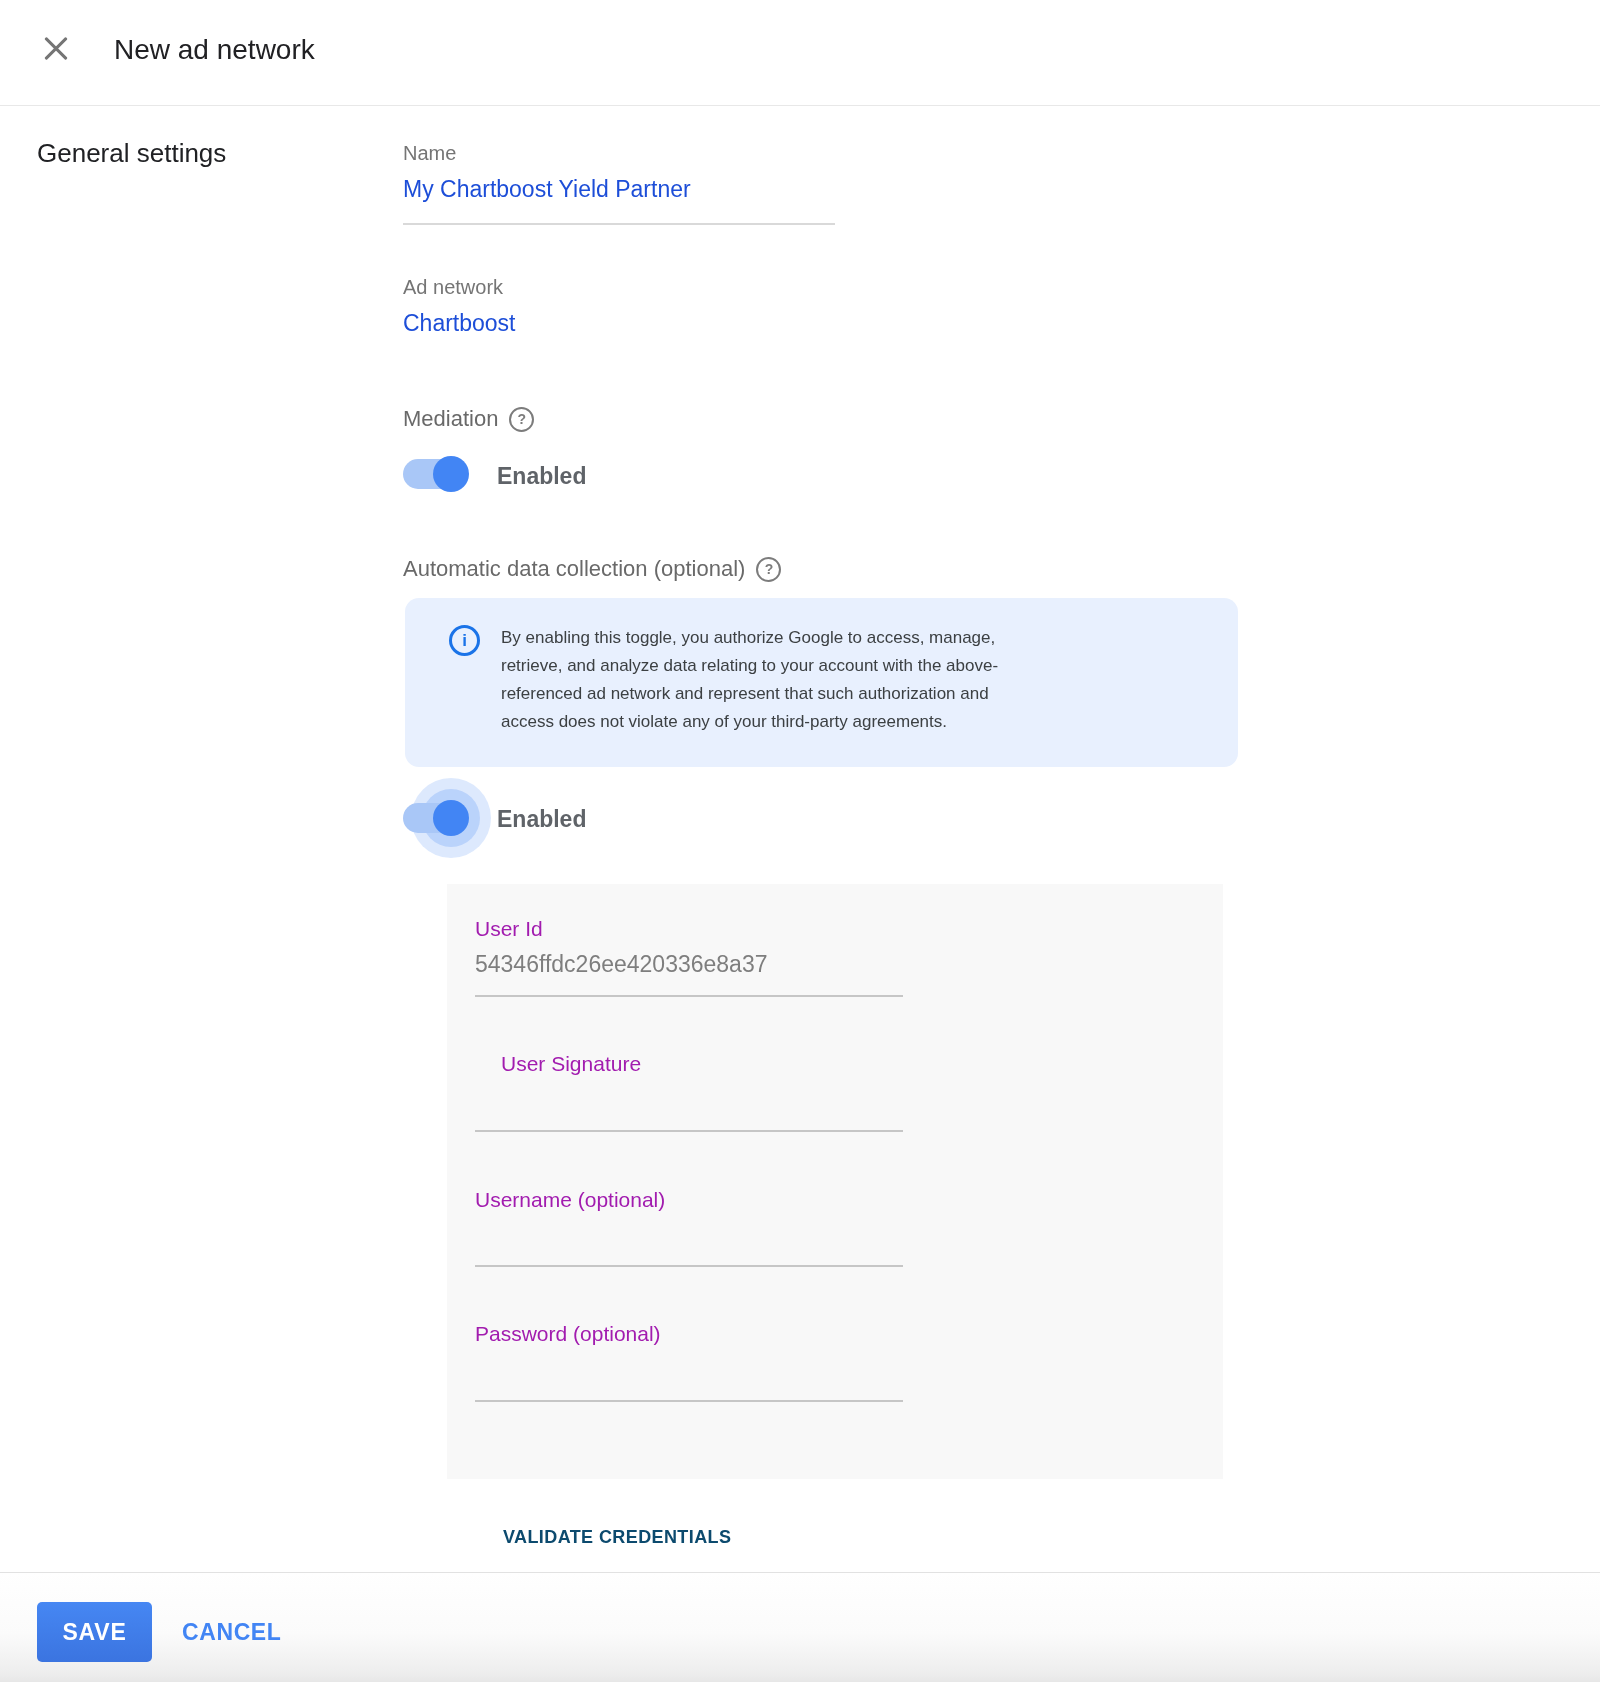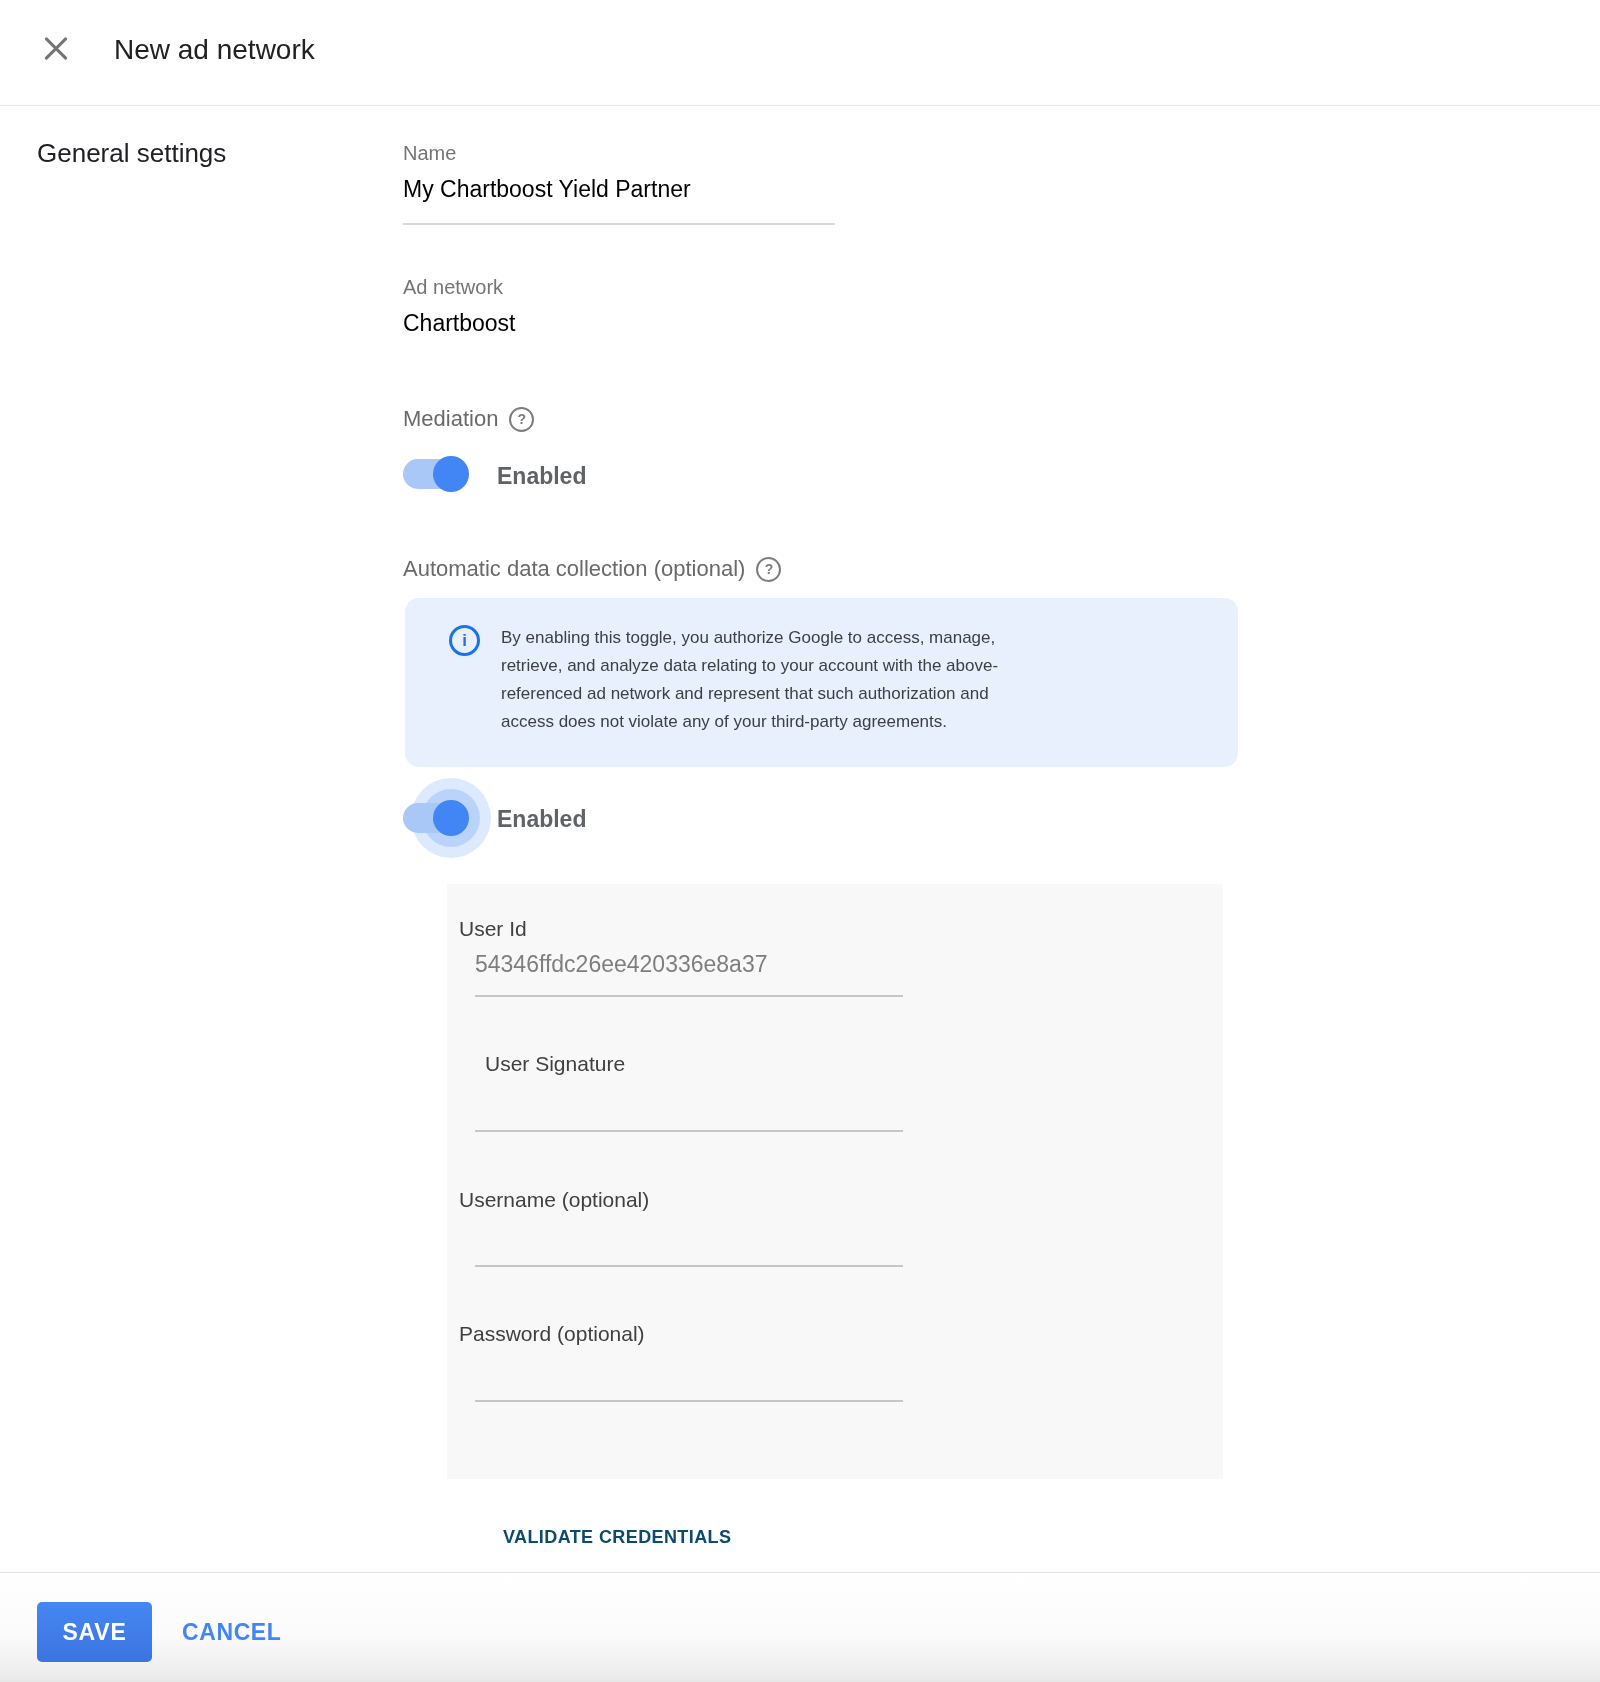--- a/index.html
+++ b/index.html
@@ -12,41 +12,41 @@
   .header{position:absolute;left:0;top:0;width:1600px;height:105px;background:#fff;border-bottom:1px solid #e8e8e8;}
   .close-btn{position:absolute;left:40px;top:33px;width:32px;height:32px;cursor:pointer;}
   .close-btn .bar{position:absolute;left:1px;top:14px;width:30px;height:3px;background:#757575;border-radius:1px;}
   .close-btn .bar.b1{transform:rotate(45deg);}
   .close-btn .bar.b2{transform:rotate(-45deg);}
   .page-title{position:absolute;left:114px;top:33px;font-size:28px;line-height:34px;color:#212124;}
   
   .section-heading{position:absolute;left:37px;top:138px;font-size:26px;color:#202124;}
   
   .flabel{position:absolute;left:403px;font-size:20px;color:#757575;}
-  .fvalue{position:absolute;left:403px;font-size:23px;color:#000000;}
+  .fvalue{position:absolute;left:403px;font-size:23px;color:#1d4ed8;}
   .uline{position:absolute;height:2px;background:#d9d9d9;}
   
   .row-label{position:absolute;left:403px;display:flex;align-items:center;gap:11px;font-size:22px;color:#696969;}
   .help-icon{width:21px;height:21px;border:2px solid #7c7c7c;border-radius:50%;display:flex;align-items:center;justify-content:center;
              font-size:14px;font-weight:bold;color:#7c7c7c;cursor:pointer;flex:0 0 auto;}
   
   .toggle{position:absolute;left:403px;width:64px;height:30px;cursor:pointer;}
   .toggle .track{position:absolute;left:0;top:0;width:64px;height:30px;border-radius:15px;background:#a9c7f7;}
   .toggle .thumb{position:absolute;right:-2px;top:-3px;width:36px;height:36px;border-radius:50%;background:#4285f4;}
   .toggle .halo-outer{position:absolute;left:8px;top:-25px;width:80px;height:80px;border-radius:50%;background:rgba(66,133,244,0.18);}
   .toggle .halo-inner{position:absolute;left:19px;top:-14px;width:58px;height:58px;border-radius:50%;background:rgba(66,133,244,0.22);}
   .toggle-state{position:absolute;left:497px;font-size:23px;font-weight:bold;color:#5f6368;}
   
   .info-box{position:absolute;left:405px;top:598px;width:833px;height:169px;border-radius:14px;background:#e8f0fe;}
   .info-icon{position:absolute;left:44px;top:27px;width:25px;height:25px;border:3px solid #1a73e8;border-radius:50%;
              display:flex;align-items:center;justify-content:center;font-size:17px;font-weight:bold;color:#1a73e8;font-style:normal;}
   .info-text{position:absolute;left:96px;top:26px;width:690px;font-size:17px;line-height:28px;color:#3c4043;white-space:pre-line;}
   
   .cred-panel{position:absolute;left:447px;top:884px;width:776px;height:595px;background:#f8f8f8;}
-  .cred-label{position:absolute;left:12px;font-size:21px;color:#404040;}
+  .cred-label{position:absolute;left:28px;font-size:21px;color:#a21caf;}
   .cred-value{position:absolute;left:28px;font-size:23px;color:#7e7e7e;}
   .cred-line{position:absolute;left:28px;width:428px;height:2px;background:#c6c6c6;}
   
   .validate-btn{position:absolute;left:467px;top:1527px;font-size:18px;font-weight:bold;letter-spacing:0.4px;color:#0c4a6e;cursor:pointer;margin-left:36px;}
   .footer{position:absolute;left:0;top:1572px;width:1600px;height:110px;border-top:1px solid #e2e2e2;
           background:linear-gradient(180deg,#ffffff 0%,#fbfbfb 55%,#ededed 92%,#e6e6e6 100%);}
   .save-btn{position:absolute;left:37px;top:29px;width:115px;height:60px;border-radius:5px;
             background:linear-gradient(180deg,#4687f3,#3b74e0);display:flex;align-items:center;justify-content:center;
             font-size:23px;font-weight:bold;letter-spacing:0.8px;color:#ffffff;cursor:pointer;}
   .cancel-btn{position:absolute;left:182px;top:46px;font-size:23px;font-weight:bold;letter-spacing:0.6px;color:#4285f4;cursor:pointer;}

